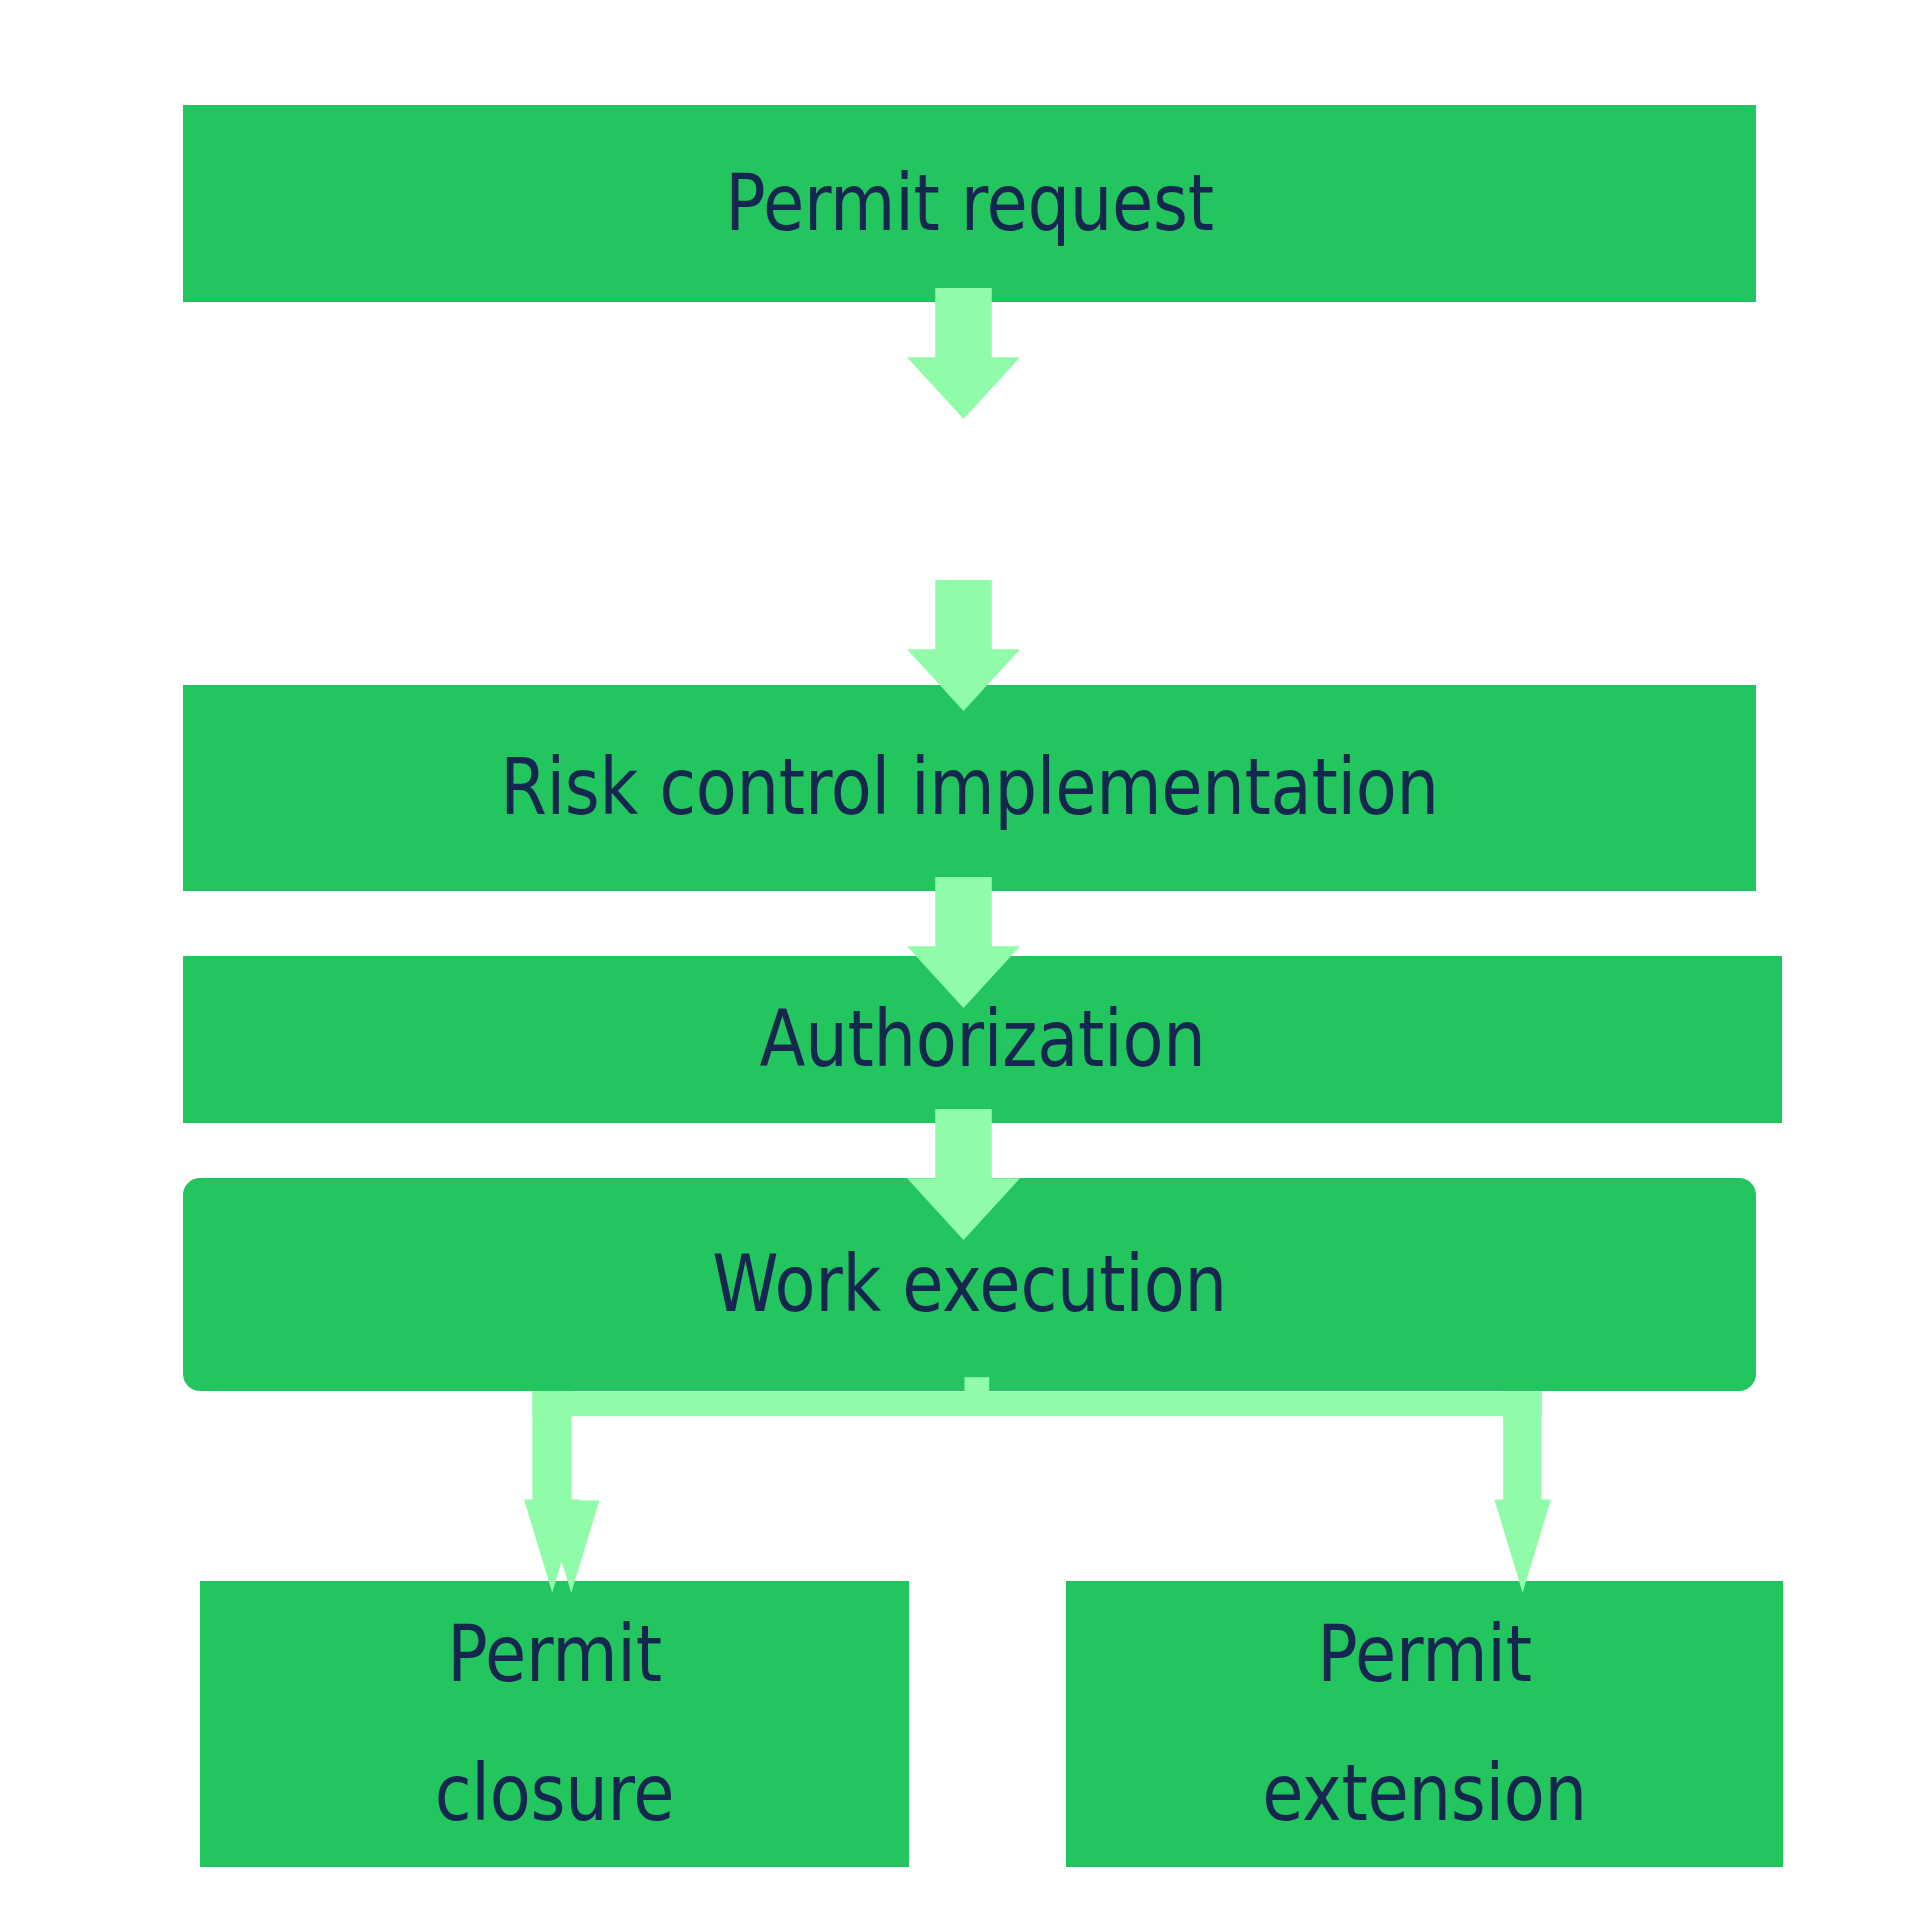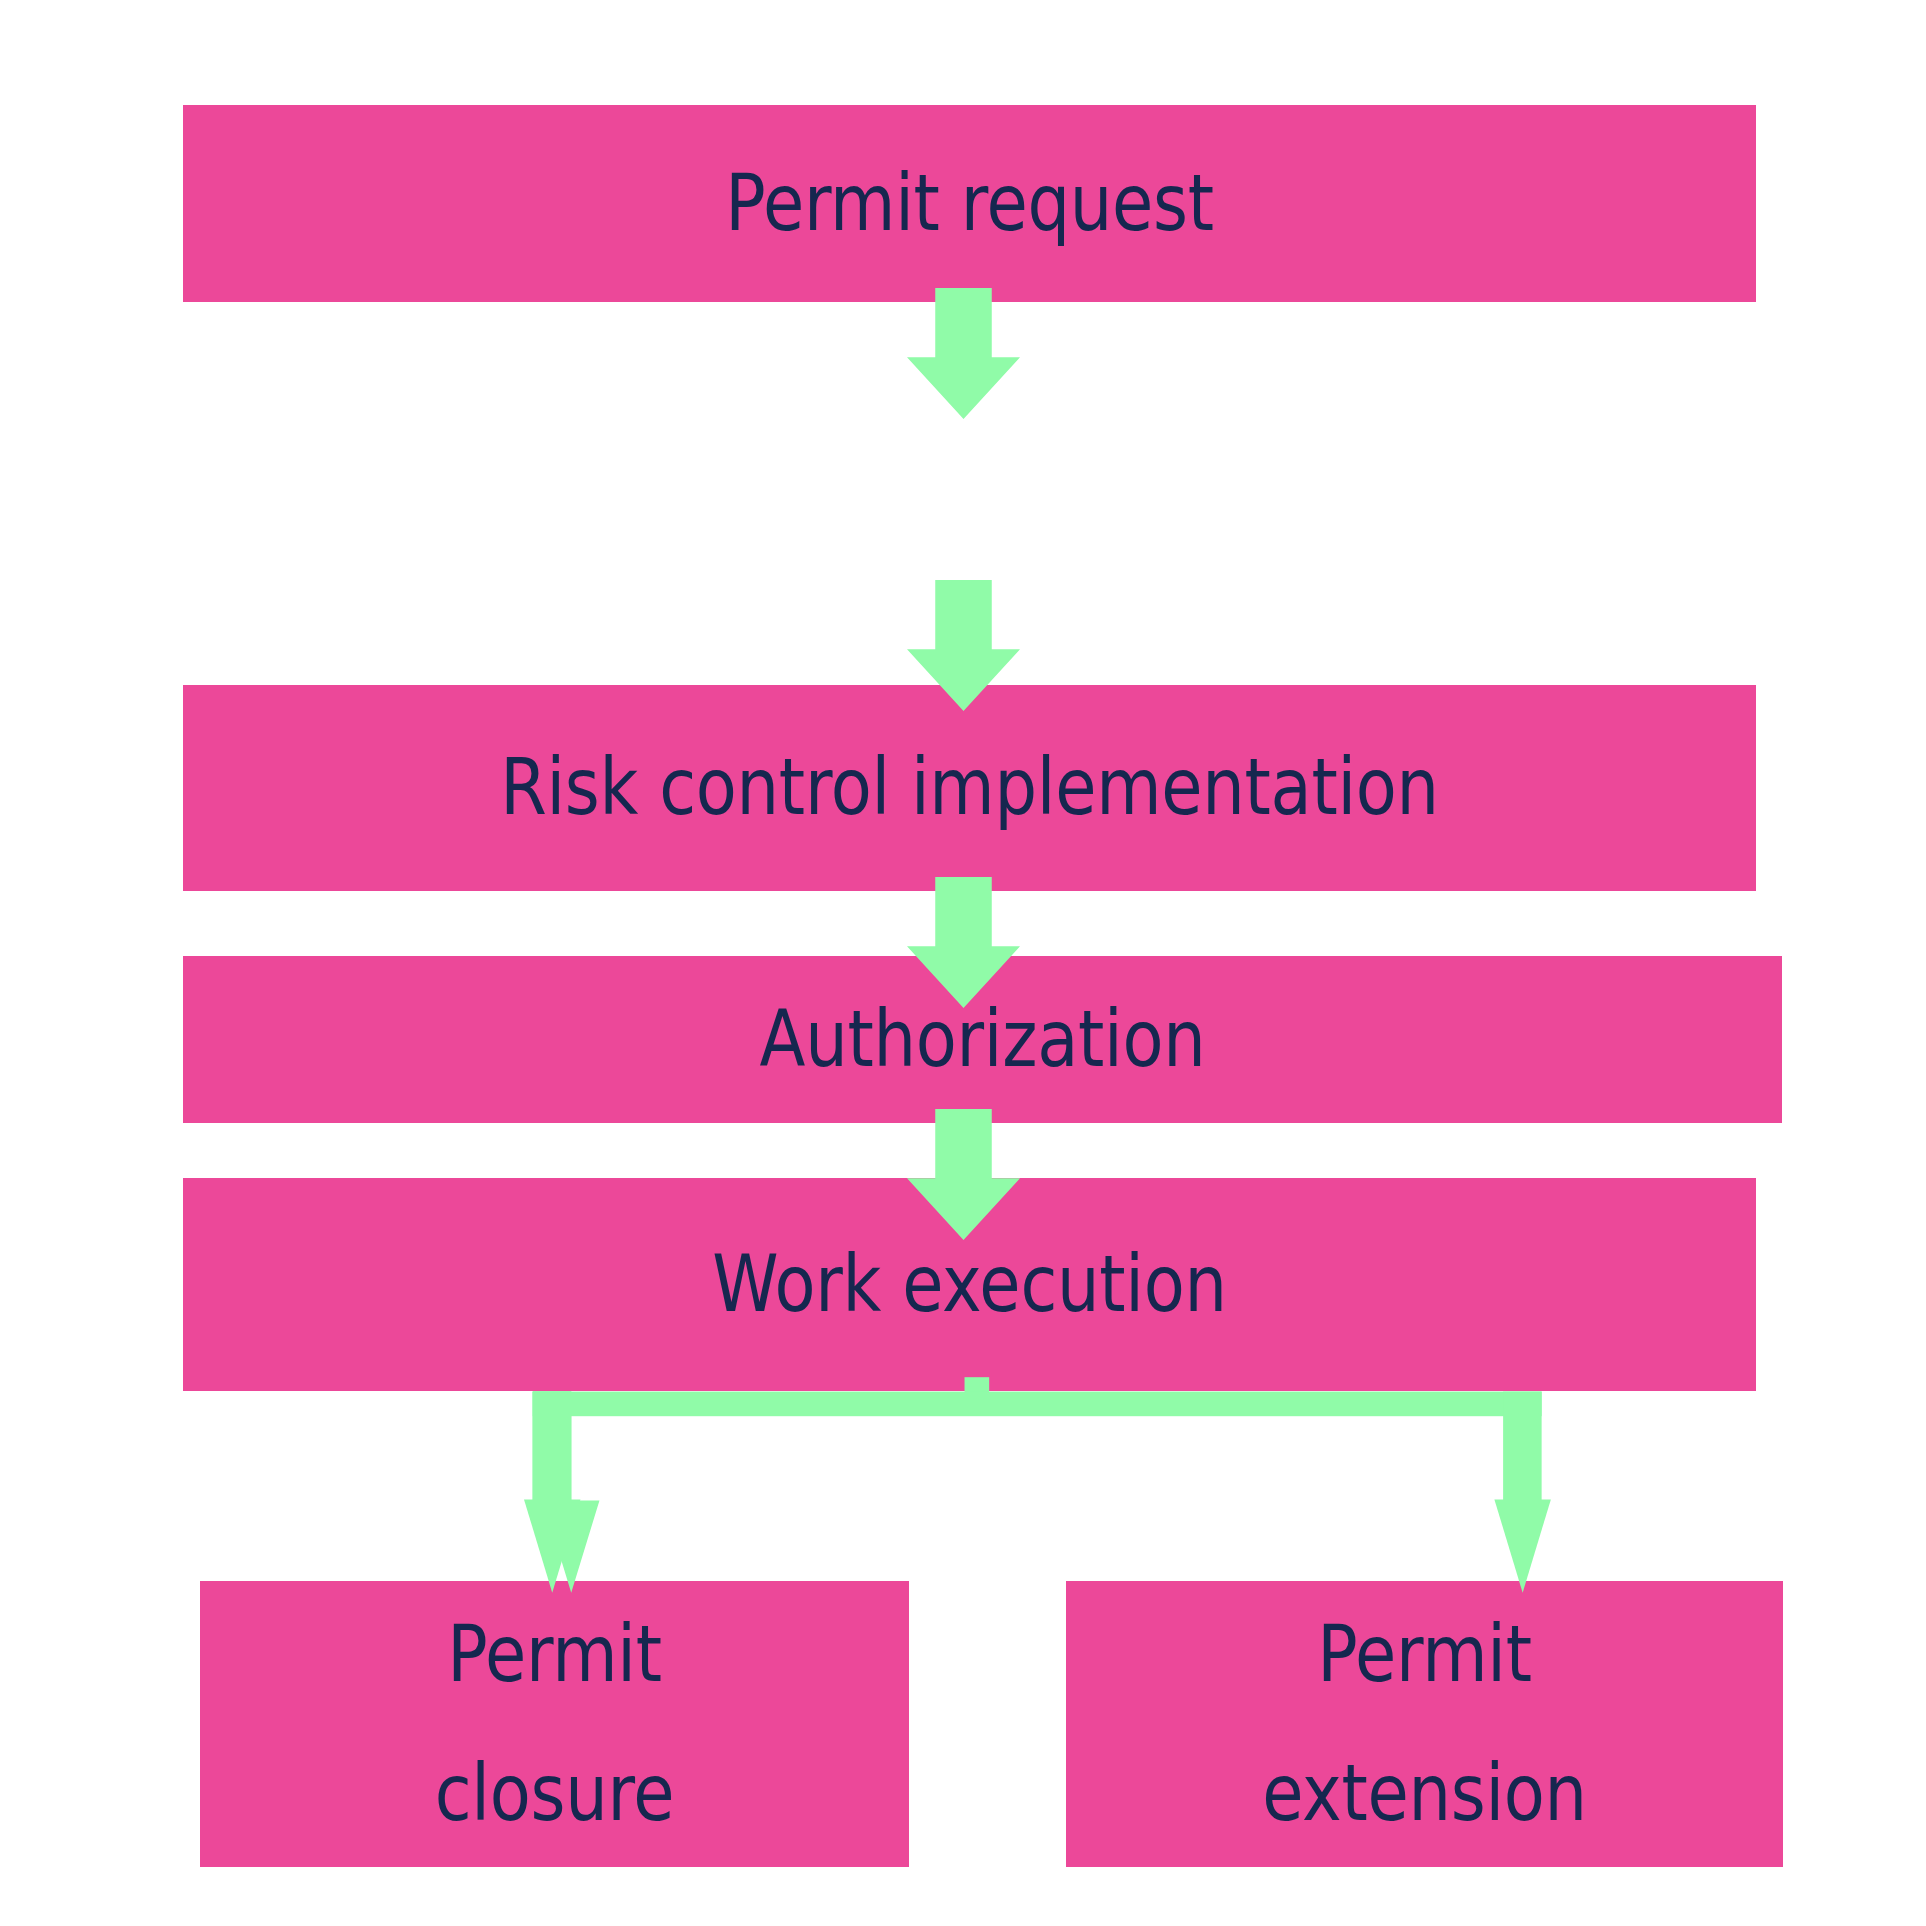--- a/index.html
+++ b/index.html
@@ -12,21 +12,21 @@
     width: 1926px;
     height: 1926px;
     background: #ffffff;
     overflow: hidden;
     font-family: "DejaVu Sans", "Liberation Sans", sans-serif;
   }
 
   
   .node {
     position: absolute;
-    background: #ec4899;
+    background: #22c55e;
     display: flex;
     align-items: center;
     justify-content: center;
     text-align: center;
     color: #16274F;
     box-sizing: border-box;
     z-index: 1;
   }
   .node .label {
     display: block;
@@ -35,21 +35,21 @@
     letter-spacing: -0.3px;
     transform: scaleX(0.86);
     transform-origin: center center;
     white-space: pre-line;
   }
 
   .node-1 { left: 183px;  top: 105px;  width: 1573px; height: 197px; }
   .node-2 { left: 183px;  top: 364px;  width: 1573px; height: 231px; }
   .node-3 { left: 183px;  top: 685px; width: 1573px; height: 206px; }
   .node-4 { left: 183px;  top: 956px; width: 1599px; height: 167px; }
-  .node-5 { left: 183px;  top: 1178px; width: 1573px; height: 213px; }
+  .node-5 { left: 183px;  top: 1178px; width: 1573px; height: 213px; border-radius: 17px; }
 
   .node-1 .label,
   .node-2 .label,
   .node-3 .label,
   .node-4 .label,
   .node-5 .label { font-size: 78px; line-height: 1.05; }
 
   .node-6 { left: 200px;  top: 1581px; width: 709px; height: 286px; }
   .node-7 { left: 1066px; top: 1581px; width: 717px; height: 286px; }
   .node-6 .label,

